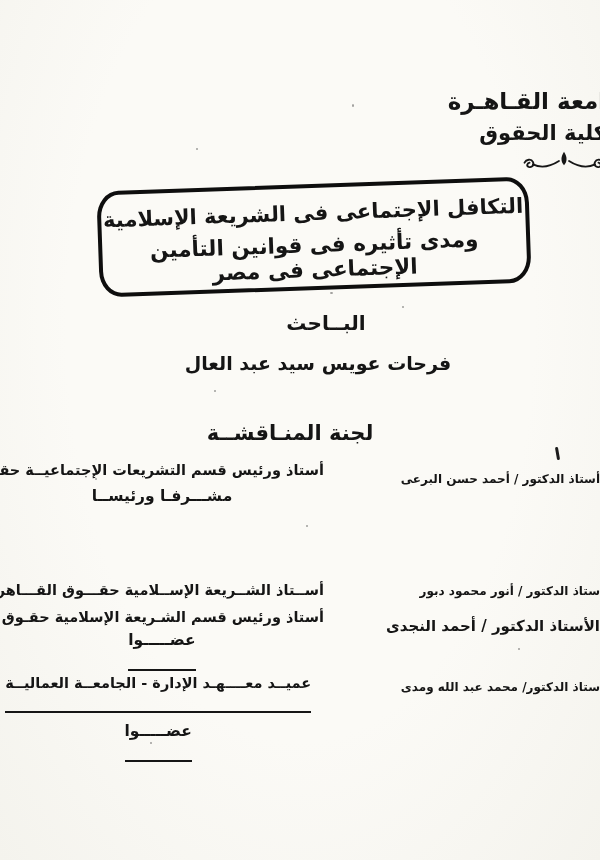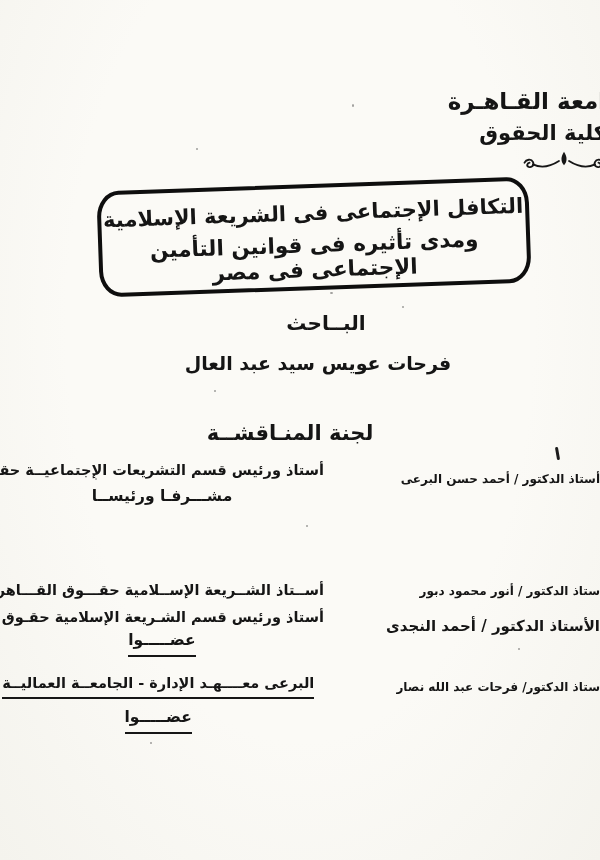--- a/index.html
+++ b/index.html
@@ -32,21 +32,21 @@
   .researcher-name   { top:352px; font-size:19px; transform:translateX(18px); }
   .committee-heading { top:421px; font-size:21px; transform:translateX(-10px); }
 
   
   .crow { position:absolute; left:0; right:0; display:flex; height:70px; }
   .name-cell { width:46%; text-align:left; font-weight:bold; font-size:12px; white-space:nowrap; direction:rtl; }
   .name-cell .nm { display:inline-block; }
   .role-cell { width:54%; padding-left:0; padding-right:14px; text-align:center; font-weight:bold; }
   .role-l1 { font-size:14.5px; white-space:nowrap; }
   .role-l2 { font-size:15.5px; margin-top:9px; }
-  .u { display:inline-block; border-bottom:2px solid #161616; padding-bottom:6px; }
+  .u { display:inline-block; border-bottom:2px solid #161616; padding-bottom:20px; }
 
   .row1 { top:456px; } .row1 .name-cell { padding-top:16px; } .row1 .nm { margin-left:-2px; }
   .row1 .role-cell { padding-top:6px; }
   .row2 { top:528px;align-items:flex-end; } .row2 .name-cell { padding-top:20px; } .row2 .nm { margin-left:-3px; }
   .row2 .role-cell { padding-top:9px; }
   .row3 { top:600px; } .row3 .name-cell { padding-top:17px; font-size:15px; } .row3 .nm { margin-left:8px; }
   .row3 .role-cell { padding-top:9px; } .row3 .role-l2 { margin-top:6px; }
   .row4 { top:668px; } .row4 .name-cell { padding-top:12px; } .row4 .nm { margin-left:-3px; }
   .row4 .role-cell { padding-top:7px; }
   
@@ -109,24 +109,24 @@
       <span class="nm">الأستاذ الدكتور / أحمد النجدى</span>
     </div>
     <div class="role-cell">
       <div class="role-l1">أستاذ ورئيس قسم الشـريعة الإسلامية حقـوق القـاهرة</div>
       <div class="role-l2"><span class="u">عضـــــوا</span></div>
     </div>
   </div>
 
   <div class="crow row4">
     <div class="name-cell">
-      <span class="nm">ستاذ الدكتور/ فرحات عبد الله نصار</span>
+      <span class="nm">ستاذ الدكتور/ محمد عبد الله ومدى</span>
     </div>
     <div class="role-cell">
-      <div class="role-l1"><span class="u">البرعى معــــهـد الإدارة - الجامعــة العماليــة</span></div>
+      <div class="role-l1"><span class="u">عميــد معــــهـد الإدارة - الجامعــة العماليــة</span></div>
       <div class="role-l2"><span class="u">عضـــــوا</span></div>
     </div>
   </div>
 
   <div class="tick" style="left:556px; top:447px;"></div>
   <div class="speck" style="left:352px; top:104px; width:2px; height:3px;"></div>
   <div class="speck" style="left:196px; top:148px; width:2px; height:2px;"></div>
   <div class="speck" style="left:330px; top:292px; width:3px; height:2px;"></div>
   <div class="speck" style="left:214px; top:390px; width:2px; height:2px;"></div>
   <div class="speck" style="left:95px;  top:478px; width:2px; height:2px;"></div>

